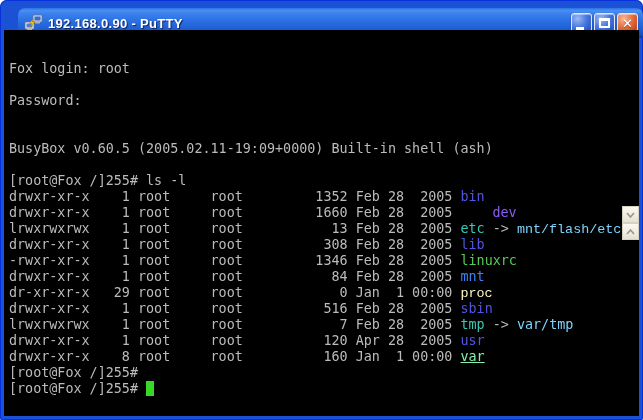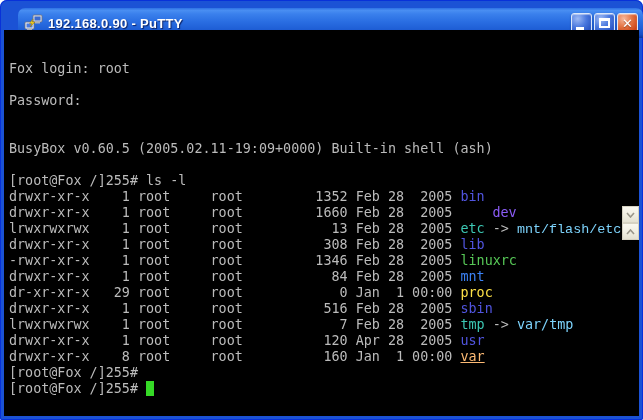--- a/index.html
+++ b/index.html
@@ -164,25 +164,25 @@
         <div class="term-line"> </div>
         <div class="term-line"><span>BusyBox v0.60.5 (2005.02.11-19:09+0000) Built-in shell (ash)</span></div>
         <div class="term-line"> </div>
         <div class="term-line"><span>[root@Fox /]255# ls -l</span></div>
         <div class="term-line"><span>drwxr-xr-x    1 root     root         1352 Feb 28  2005 </span><span style="color: rgb(81, 85, 224);">bin</span></div>
         <div class="term-line"><span>drwxr-xr-x    1 root     root         1660 Feb 28  2005 </span><span style="color: #8b5cf6; margin-left: 32px;">dev</span></div>
         <div class="term-line"><span>lrwxrwxrwx    1 root     root           13 Feb 28  2005 </span><span style="color: rgb(60, 200, 180);">etc</span><span> -&gt; </span><span style="color: #7dd3fc; font-family: Liberation Mono, monospace;">mnt/flash/etc</span></div>
         <div class="term-line"><span>drwxr-xr-x    1 root     root          308 Feb 28  2005 </span><span style="color: rgb(81, 85, 224);">lib</span></div>
         <div class="term-line"><span>-rwxr-xr-x    1 root     root         1346 Feb 28  2005 </span><span style="color: rgb(87, 201, 87);">linuxrc</span></div>
         <div class="term-line"><span>drwxr-xr-x    1 root     root           84 Feb 28  2005 </span><span style="color: #3b82f6;">mnt</span></div>
-        <div class="term-line"><span>dr-xr-xr-x   29 root     root            0 Jan  1 00:00 </span><span style="color: #fde047;">proc</span></div>
+        <div class="term-line"><span>dr-xr-xr-x   29 root     root            0 Jan  1 00:00 </span><span style="color: #fef9c3; font-family: Liberation Mono, monospace;">proc</span></div>
         <div class="term-line"><span>drwxr-xr-x    1 root     root          516 Feb 28  2005 </span><span style="color: rgb(81, 85, 224);">sbin</span></div>
         <div class="term-line"><span>lrwxrwxrwx    1 root     root            7 Feb 28  2005 </span><span style="color: rgb(60, 200, 180);">tmp</span><span> -&gt; </span><span style="color: #7dd3fc;">var/tmp</span></div>
         <div class="term-line"><span>drwxr-xr-x    1 root     root          120 Apr 28  2005 </span><span style="color: rgb(81, 85, 224);">usr</span></div>
-        <div class="term-line"><span>drwxr-xr-x    8 root     root          160 Jan  1 00:00 </span><span style="color: #fdba74; text-decoration: underline;">var</span></div>
+        <div class="term-line"><span>drwxr-xr-x    8 root     root          160 Jan  1 00:00 </span><span style="color: #86efac; text-decoration: underline;">var</span></div>
         <div class="term-line"><span>[root@Fox /]255#</span></div>
         <div class="term-line"><span>[root@Fox /]255# </span><span class="cursor-block" style="background: rgb(53, 217, 38);"></span></div>
       </div>
 
     <div class="scrollbar">
       <div class="sb-btn up">
         <svg width="9" height="6" viewBox="0 0 9 6">
           <polyline points="1,5 4.5,1 8,5" fill="none" stroke="#9a968a" stroke-width="1.6"></polyline>
         </svg>
       </div>

